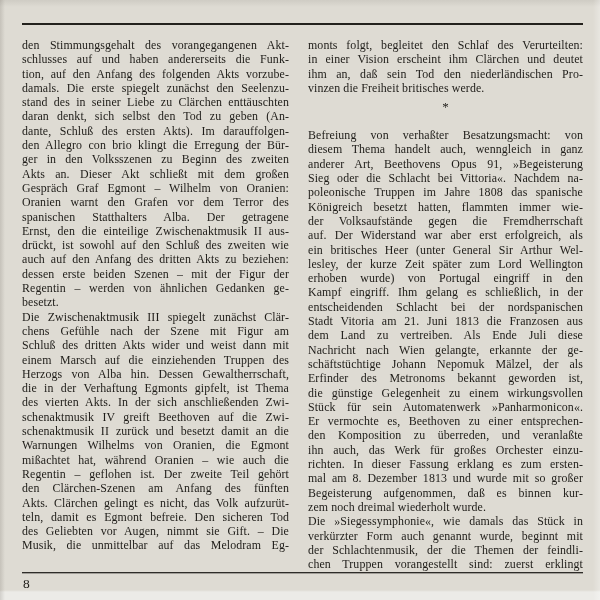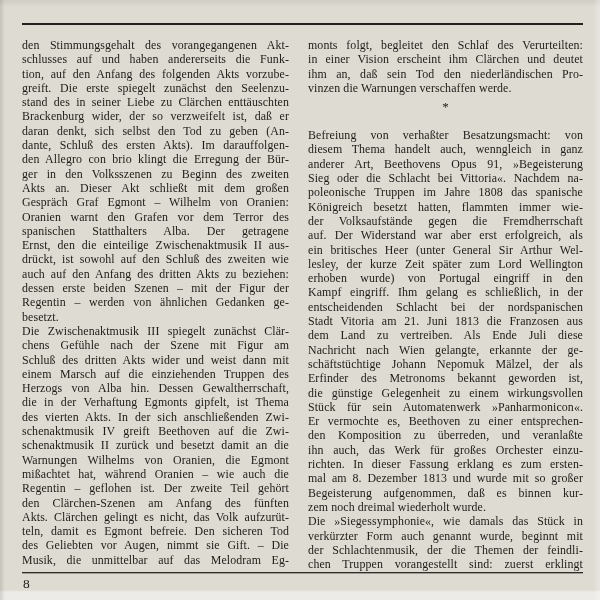--- a/index.html
+++ b/index.html
@@ -74,23 +74,22 @@
 </style>
 </head>
 <body>
 
 <div class="page">
   <div class="rule-top"></div>
   <div class="col col-left">
       <div class="tline">den Stimmungsgehalt des vorangegangenen Akt-</div>
       <div class="tline">schlusses auf und haben andererseits die Funk-</div>
       <div class="tline">tion, auf den Anfang des folgenden Akts vorzube-</div>
-      <div class="tline">greift. Die erste spiegelt zunächst den Seelenzu-</div>
+      <div class="tline">damals. Die erste spiegelt zunächst den Seelenzu-</div>
       <div class="tline">stand des in seiner Liebe zu Clärchen enttäuschten</div>
-      <div class="tline">Brackenburg wider, der so verzweifelt ist, daß er</div>
       <div class="tline">daran denkt, sich selbst den Tod zu geben (An-</div>
       <div class="tline">dante, Schluß des ersten Akts). Im darauffolgen-</div>
       <div class="tline">den Allegro con brio klingt die Erregung der Bür-</div>
       <div class="tline">ger in den Volksszenen zu Beginn des zweiten</div>
       <div class="tline">Akts an. Dieser Akt schließt mit dem großen</div>
       <div class="tline">Gespräch Graf Egmont – Wilhelm von Oranien:</div>
       <div class="tline">Oranien warnt den Grafen vor dem Terror des</div>
       <div class="tline">spanischen Statthalters Alba. Der getragene</div>
       <div class="tline">Ernst, den die einteilige Zwischenaktmusik II aus-</div>
       <div class="tline">drückt, ist sowohl auf den Schluß des zweiten wie</div>
@@ -113,21 +112,21 @@
       <div class="tline">den Clärchen-Szenen am Anfang des fünften</div>
       <div class="tline">Akts. Clärchen gelingt es nicht, das Volk aufzurüt-</div>
       <div class="tline">teln, damit es Egmont befreie. Den sicheren Tod</div>
       <div class="tline">des Geliebten vor Augen, nimmt sie Gift. – Die</div>
       <div class="tline">Musik, die unmittelbar auf das Melodram Eg-</div>
     </div>
   <div class="col col-right">
       <div class="tline">monts folgt, begleitet den Schlaf des Verurteilten:</div>
       <div class="tline">in einer Vision erscheint ihm Clärchen und deutet</div>
       <div class="tline">ihm an, daß sein Tod den niederländischen Pro-</div>
-      <div class="tline last">vinzen die Warnungen verschaffen werde.</div>
+      <div class="tline last">vinzen die Freiheit britisches werde.</div>
       <div class="separator">*</div>
       <div class="tline">Befreiung von verhaßter Besatzungsmacht: von</div>
       <div class="tline">diesem Thema handelt auch, wenngleich in ganz</div>
       <div class="tline">anderer Art, Beethovens Opus 91, »Begeisterung</div>
       <div class="tline">Sieg oder die Schlacht bei Vittoria«. Nachdem na-</div>
       <div class="tline">poleonische Truppen im Jahre 1808 das spanische</div>
       <div class="tline">Königreich besetzt hatten, flammten immer wie-</div>
       <div class="tline">der Volksaufstände gegen die Fremdherrschaft</div>
       <div class="tline">auf. Der Widerstand war aber erst erfolgreich, als</div>
       <div class="tline">ein britisches Heer (unter General Sir Arthur Wel-</div>

